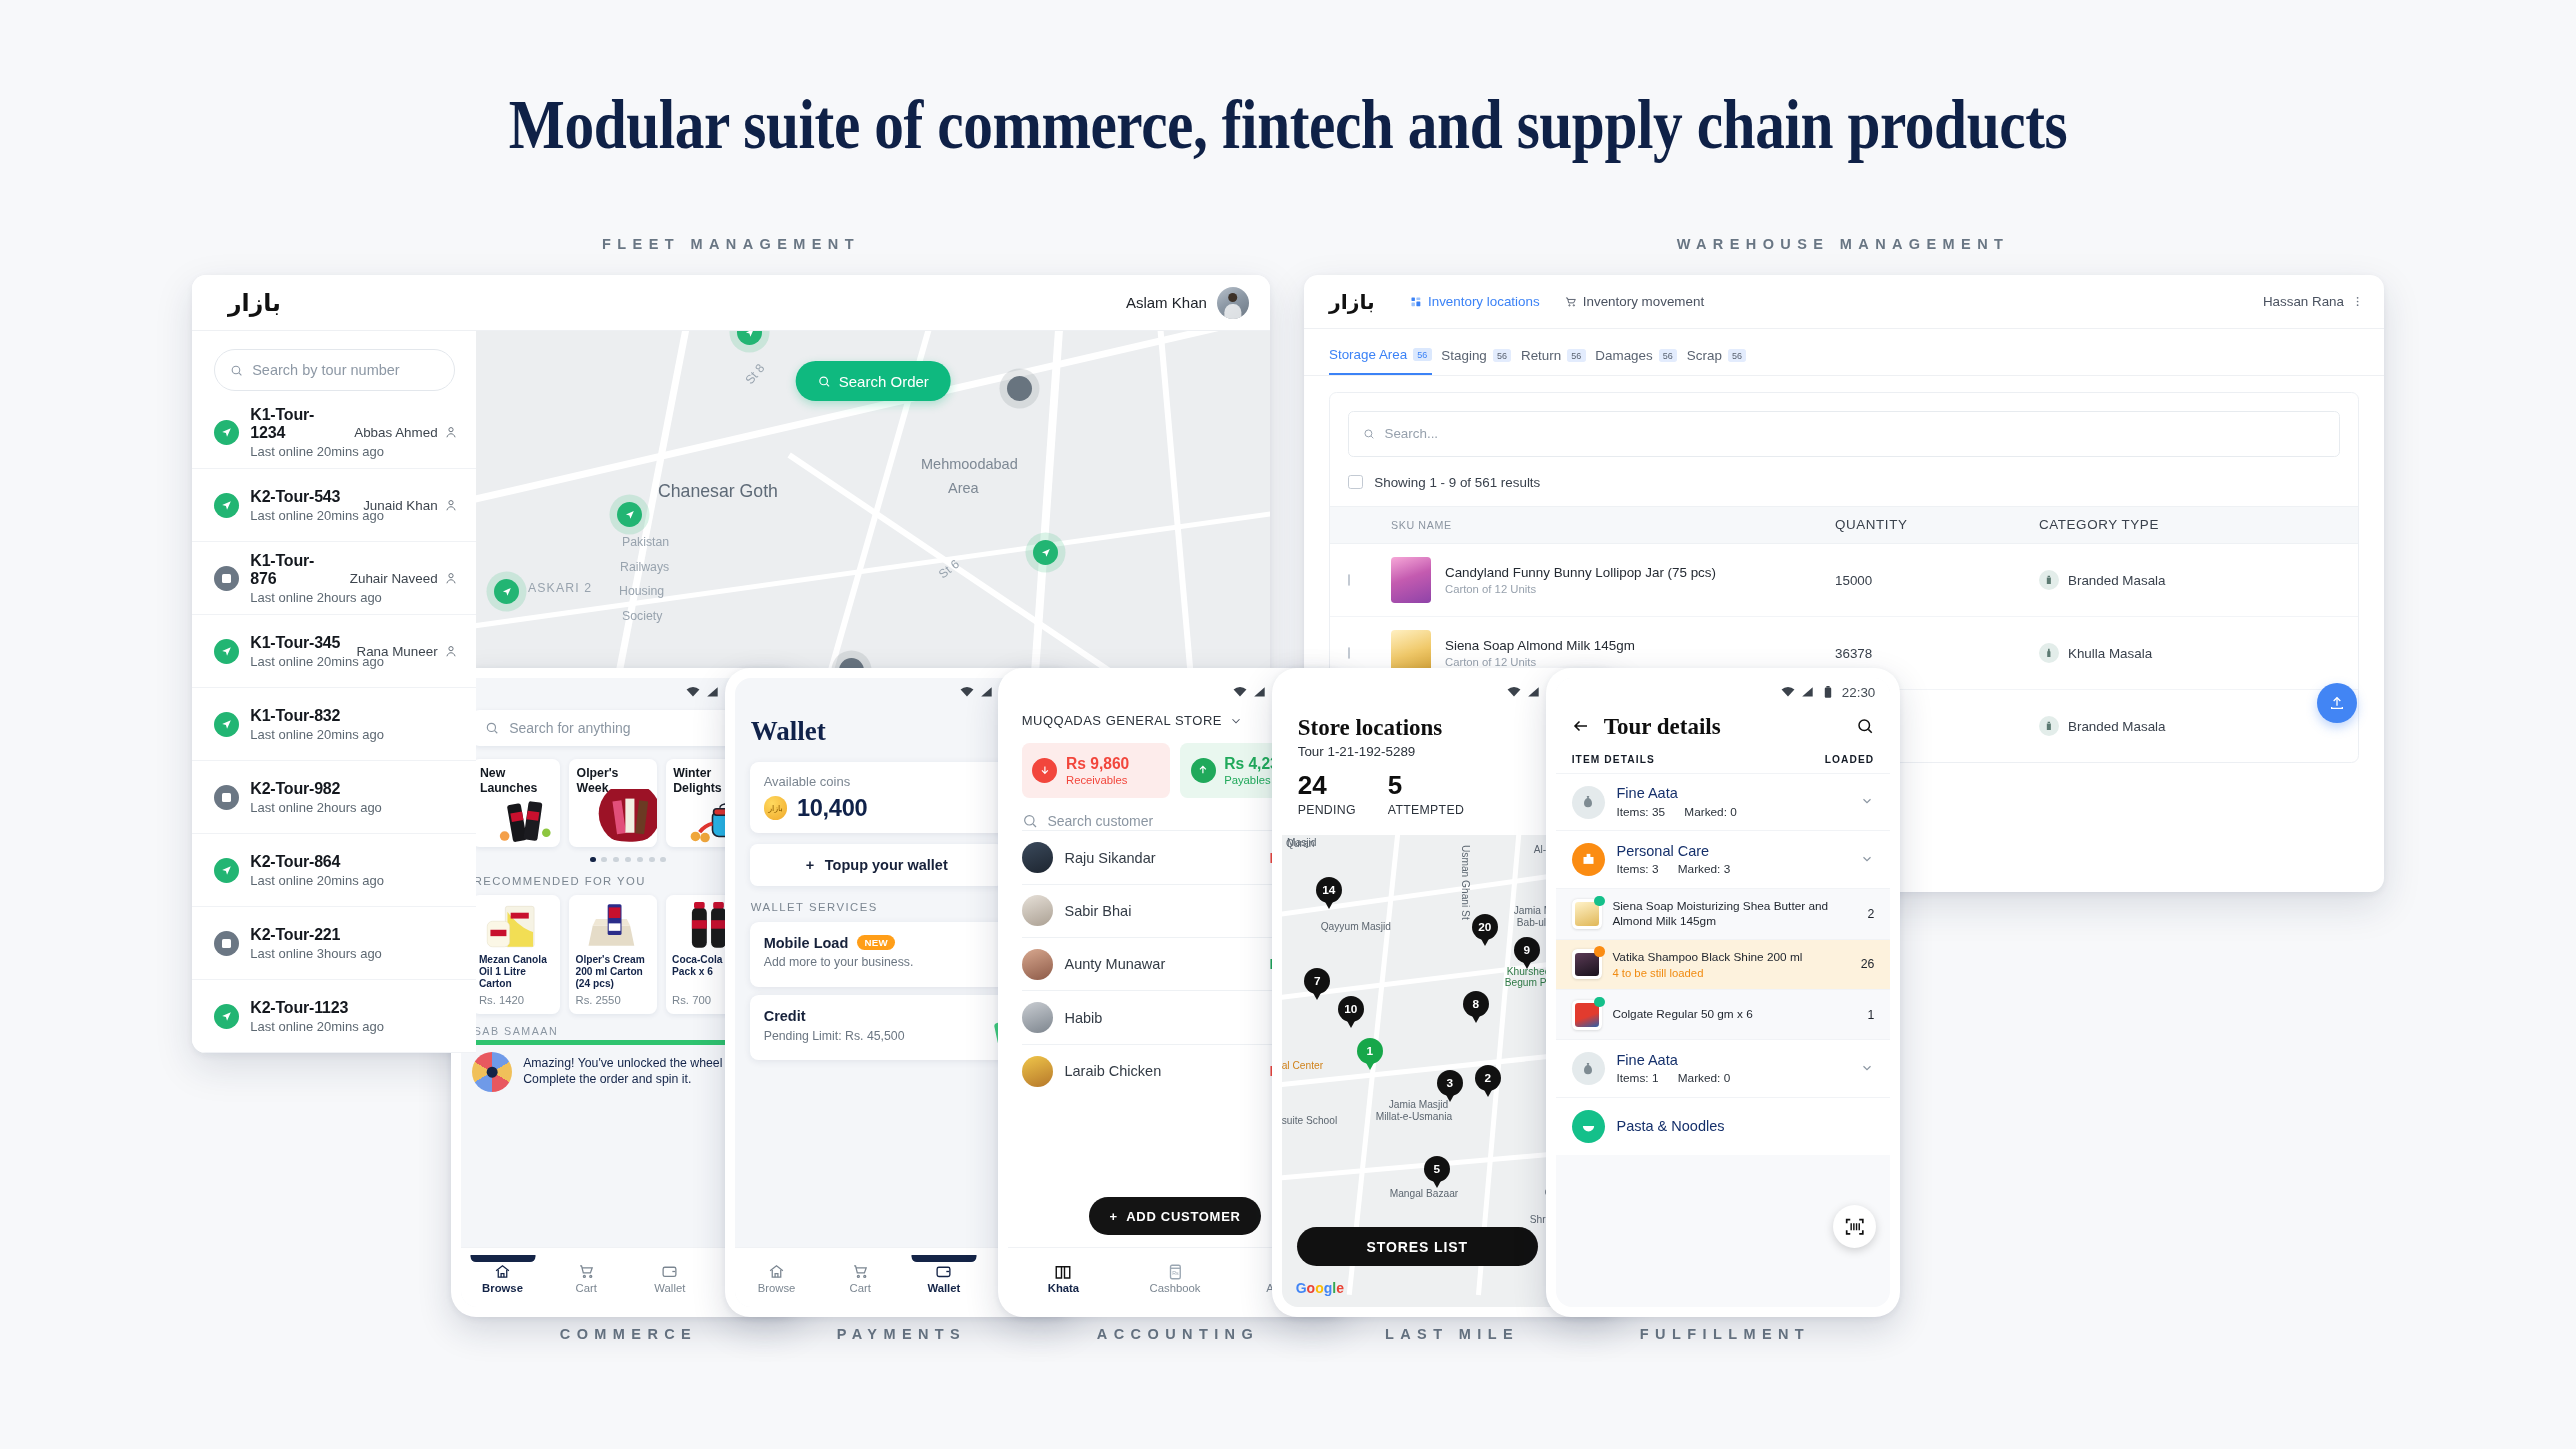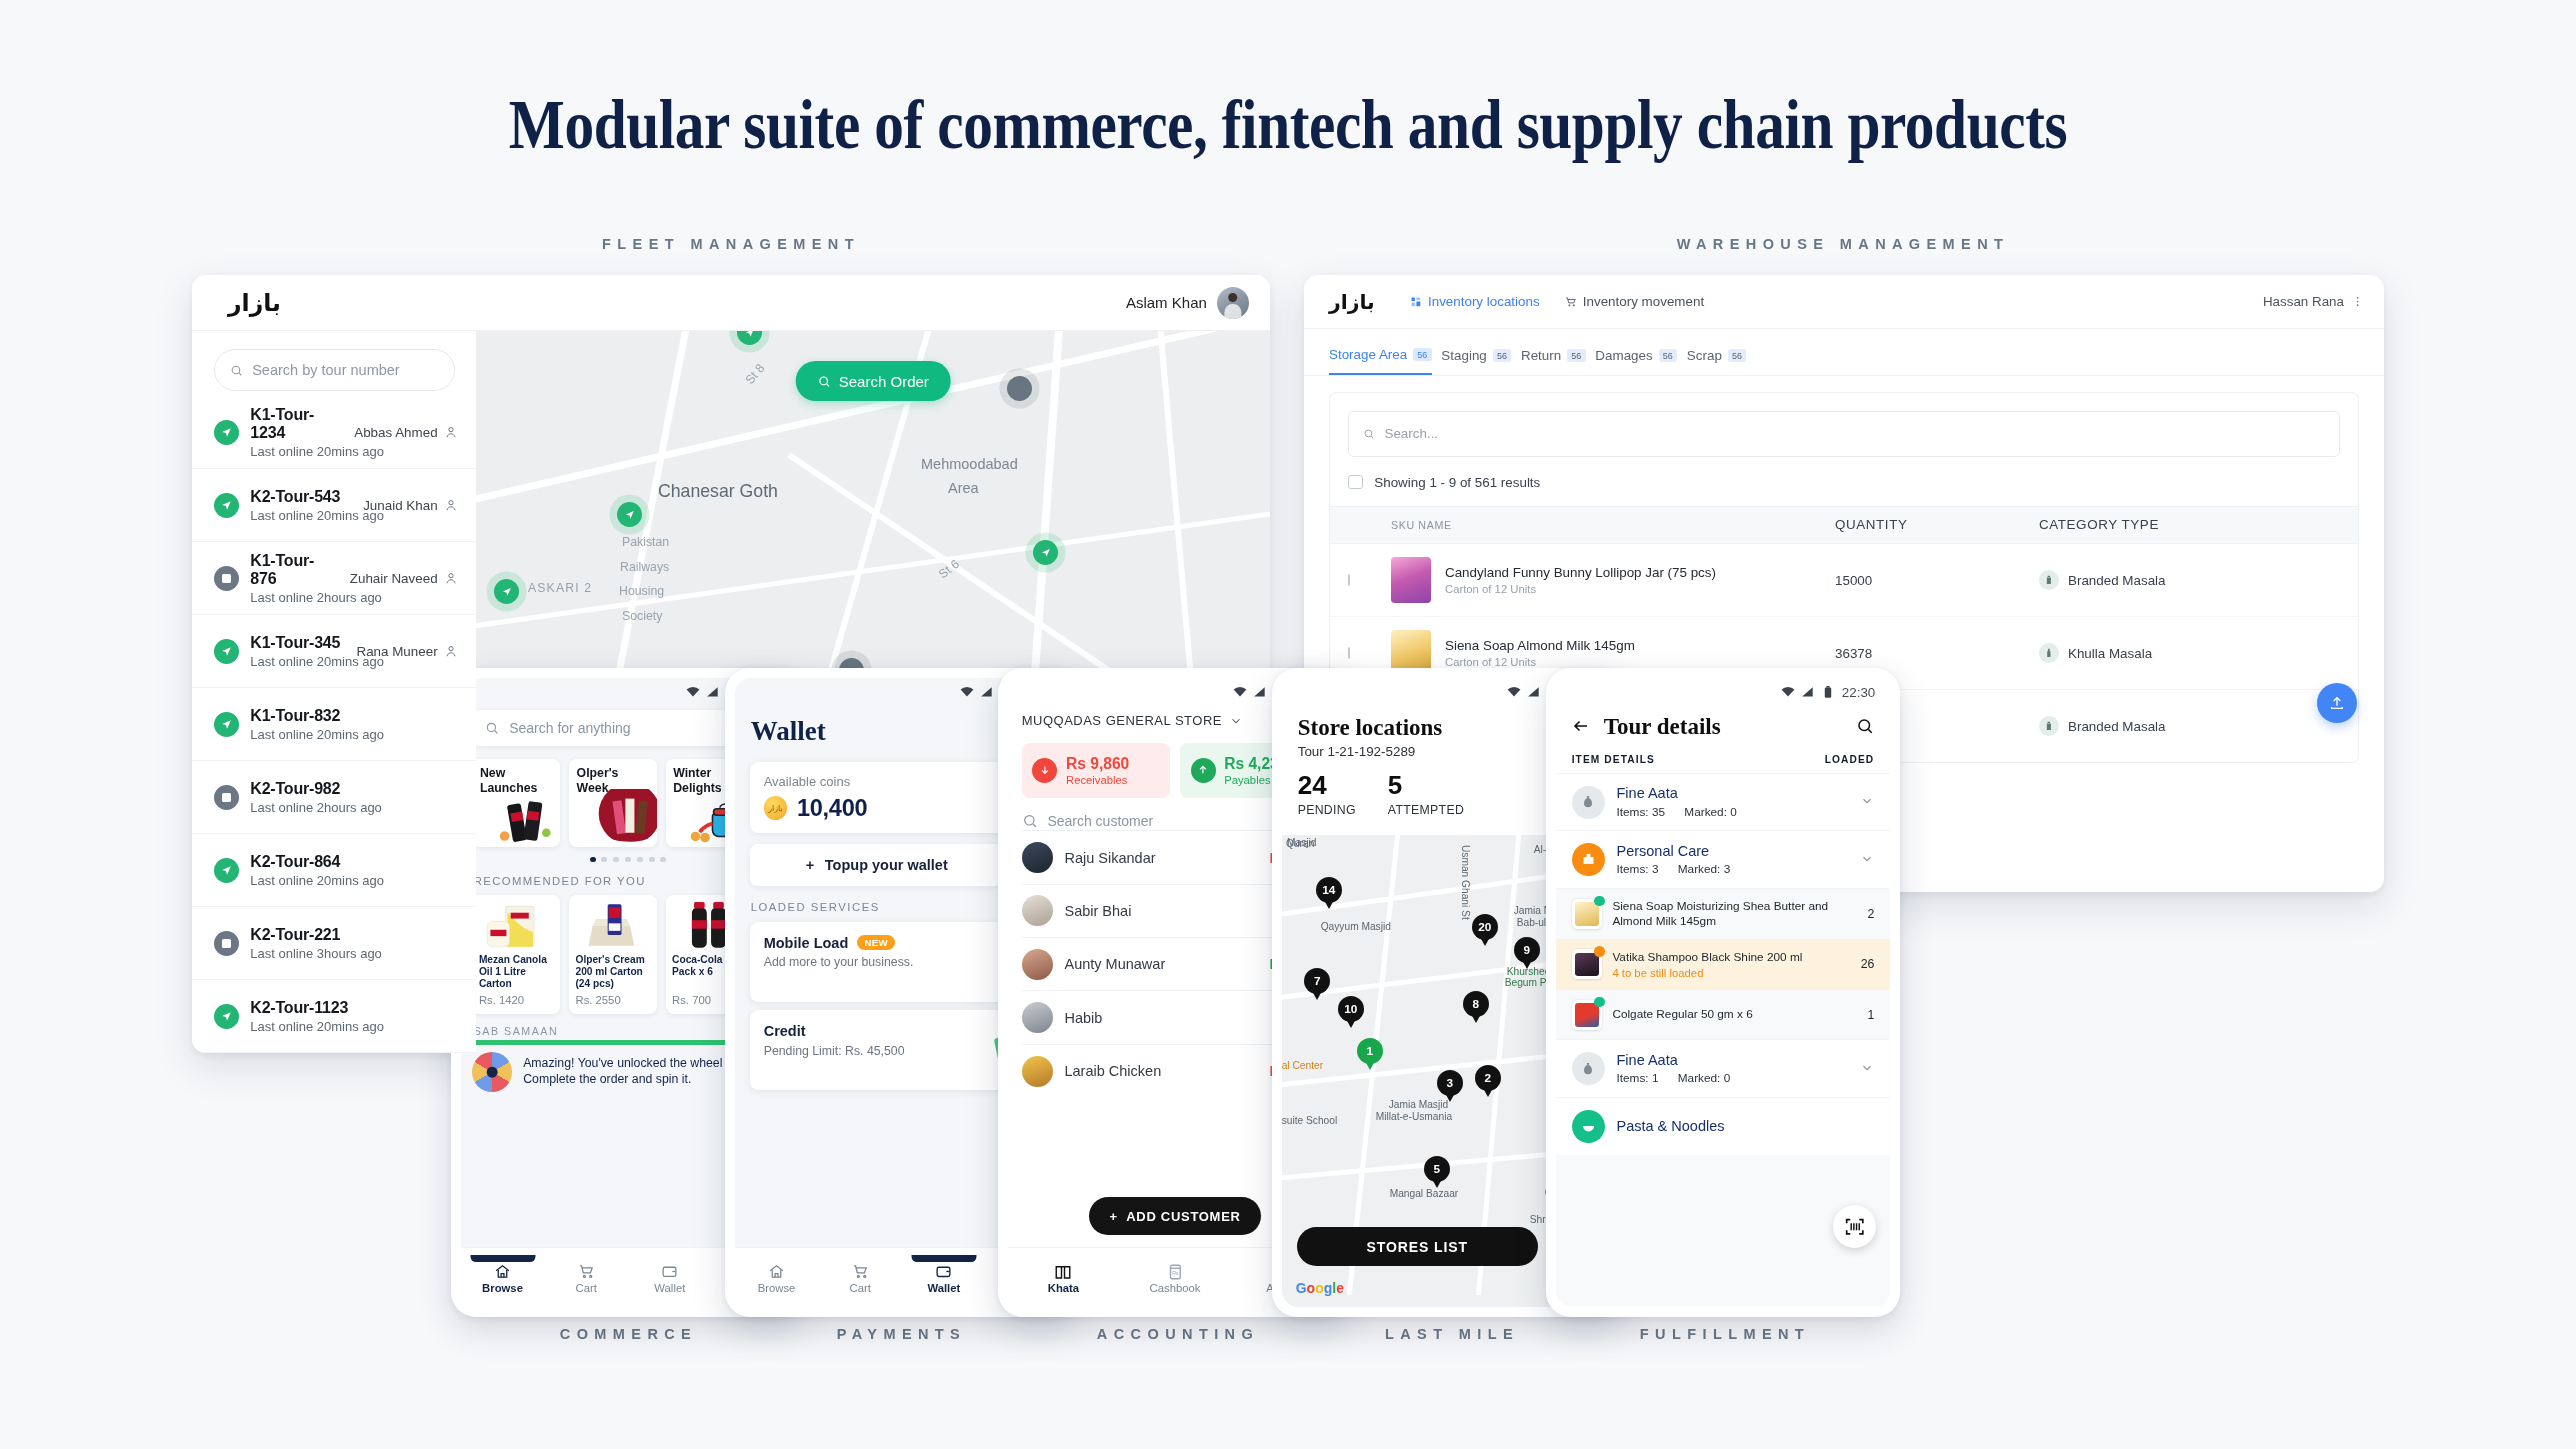--- a/index.html
+++ b/index.html
@@ -173,21 +173,21 @@
      display:flex;align-items:center;justify-content:center;font-size:8px;color:#8a5a00;font-family:"DejaVu Sans",sans-serif;}
   .wamt .v{ font-size:23.6px;font-weight:700;color:#10224a;letter-spacing:-0.3px;}
   .chev{ position:absolute; right:14px; top:50%; transform:translateY(-50%); color:#9aa4b0; font-size:18px;}
   .wtop{ display:flex; gap:8.6px; margin:10.7px 15px 0 15px;}
   .wtopbtn{ flex:1;height:42px;background:#fff;border-radius:7.5px;box-shadow:0 1.6px 7.5px rgba(20,40,80,.07);
      display:flex;align-items:center;justify-content:center;gap:10.7px;font-size:14.5px;font-weight:700;color:#17213a;}
   .wtopic{ width:42px;height:42px;background:#fff;border-radius:7.5px;box-shadow:0 1.6px 7.5px rgba(20,40,80,.07);
      display:flex;align-items:center;justify-content:center;}
   .wsvc{ font-size:11.3px;letter-spacing:1.5px;color:#7b8691;margin:15px 0 0 16px;}
   .wsrv{ margin:8.6px 15px 0 15px; background:#fff;border-radius:8.6px;box-shadow:0 1.6px 7.5px rgba(20,40,80,.08);
-     padding:13px 14px; position:relative; overflow:hidden; height:80px;}
+     padding:13px 14px; position:relative; overflow:hidden; height:65px;}
   .wsrv .h{ display:flex;align-items:center;gap:8.6px;}
   .wsrv .h b{ font-size:14.5px;color:#16213a;}
   .newbadge{ background:#ff9e18;color:#fff;font-size:9.7px;font-weight:700;border-radius:10.7px;padding:2.1px 7.5px;letter-spacing:0.3px;}
   .wsrv .s{ font-size:12.3px;color:#6b7682;margin-top:4.3px;}
   .wsrvart{ position:absolute;right:9.7px;top:5.4px;width:59px;height:56px;}
 
   
   #ph-khata{ left:998px; top:668px; }
   .k-head{ display:flex;align-items:center;padding:4.3px 14px 0 14px;}
   .k-store{ font-size:13px;letter-spacing:0.5px;color:#2b323b;}
@@ -859,21 +859,21 @@
         </div>
         <div class="wtopic">
           <svg width="18" height="18" viewBox="0 0 24 24" fill="none" stroke="#16213a" stroke-width="1.7">
               <ellipse cx="15" cy="8" rx="6" ry="2.6"></ellipse>
               <path d="M9 8v6c0 1.4 2.7 2.6 6 2.6s6-1.2 6-2.6V8"></path>
               <path d="M5 12v6M2.5 15.5 5 18l2.5-2.5"></path>
             </svg>
         </div>
       </div>
 
-      <div class="wsvc">LOADED SERVICES</div>
+      <div class="wsvc">WALLET SERVICES</div>
 
       <div class="wsrv">
         <div class="h">
           <b>Mobile Load</b>
           <span class="newbadge">NEW</span>
         </div>
         <div class="s">Add more to your business.</div>
         <svg class="wsrvart" viewBox="0 0 110 104">
           <circle cx="66" cy="58" r="40" fill="#e9eef3"></circle>
           <rect x="40" y="8" width="56" height="92" rx="11" fill="#111"></rect>

